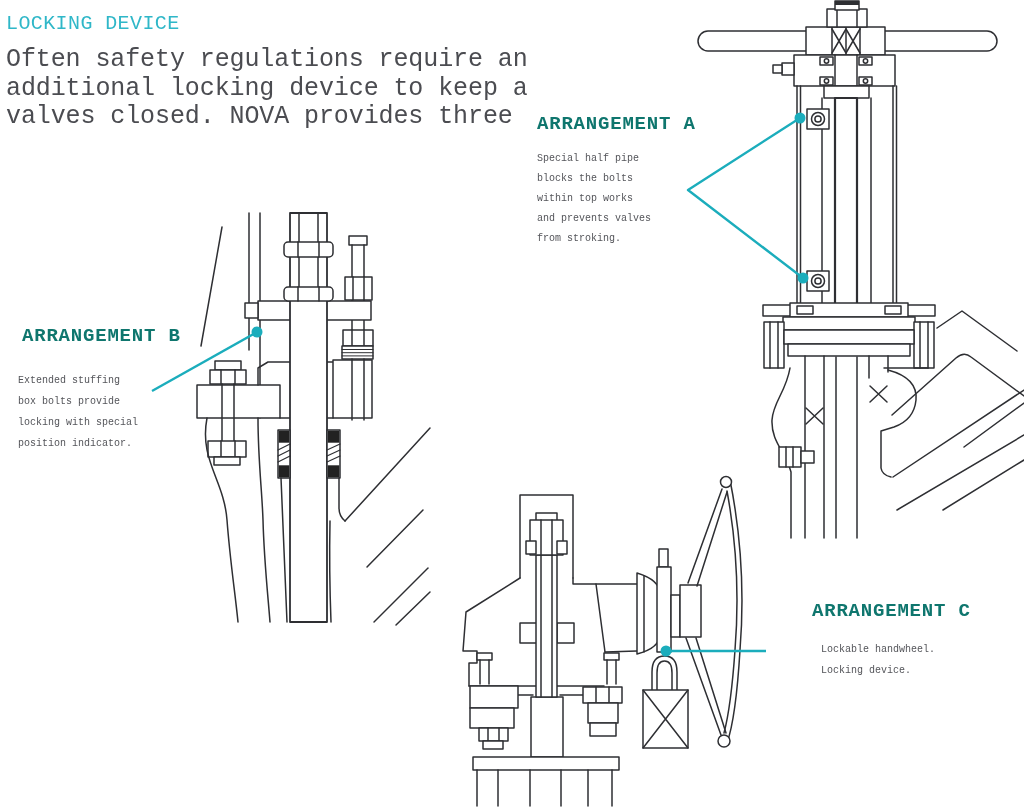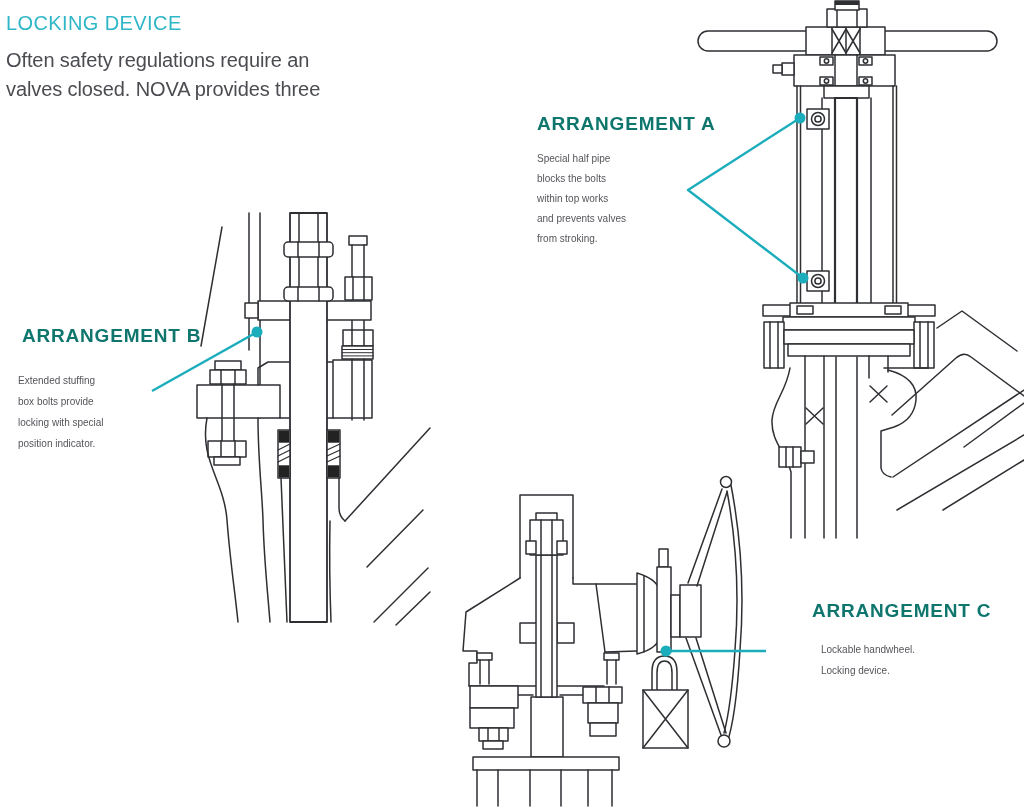--- a/index.html
+++ b/index.html
@@ -1,26 +1,26 @@
 <!DOCTYPE html>
 <html><head>
 <meta charset="utf-8">
 <style>
   html,body { margin:0; padding:0; background:#fff; }
   .page {
     position:relative; width:1024px; height:809px; background:#ffffff;
-    font-family:Liberation Sans, sans-serif; overflow:hidden;
+    font-family:Liberation Mono, monospace; overflow:hidden;
   }
   .heading {
     position:absolute; left:6px; top:12px; margin:0;
     font-size:20px; font-weight:400; letter-spacing:0.4px; color:#2fb7c8;
   }
   .intro {
     position:absolute; left:6px; top:46px;
-    font-size:20px; line-height:28.5px; letter-spacing:-0.1px; color:#4b4c51;
+    font-size:25px; line-height:28.5px; letter-spacing:-0.1px; color:#4b4c51;
   }
   .arr-label {
     position:absolute; font-size:19px; font-weight:700;
     letter-spacing:0.8px; color:#0f766e; white-space:nowrap;
   }
   .arr-text {
     position:absolute; font-size:10px; color:#54555a; white-space:nowrap;
   }
   .line { white-space:nowrap; }
   #arr-a-label { left:537px; top:113px; }
@@ -34,20 +34,21 @@
 </style>
 </head>
 <body>
 
 <div class="page">
 
   <h1 class="heading">LOCKING DEVICE</h1>
 
   <div class="intro">
     <div class="line">Often safety regulations require an</div>
+    <div class="line">additional locking device to keep a</div>
     <div class="line">valves closed. NOVA provides three</div>
   </div>
 
   <div id="arr-a-label" class="arr-label">ARRANGEMENT A</div>
   <div id="arr-a-text" class="arr-text">
     <div class="line">Special half pipe</div>
     <div class="line">blocks the bolts</div>
     <div class="line">within top works</div>
     <div class="line">and prevents valves</div>
     <div class="line">from stroking.</div>

